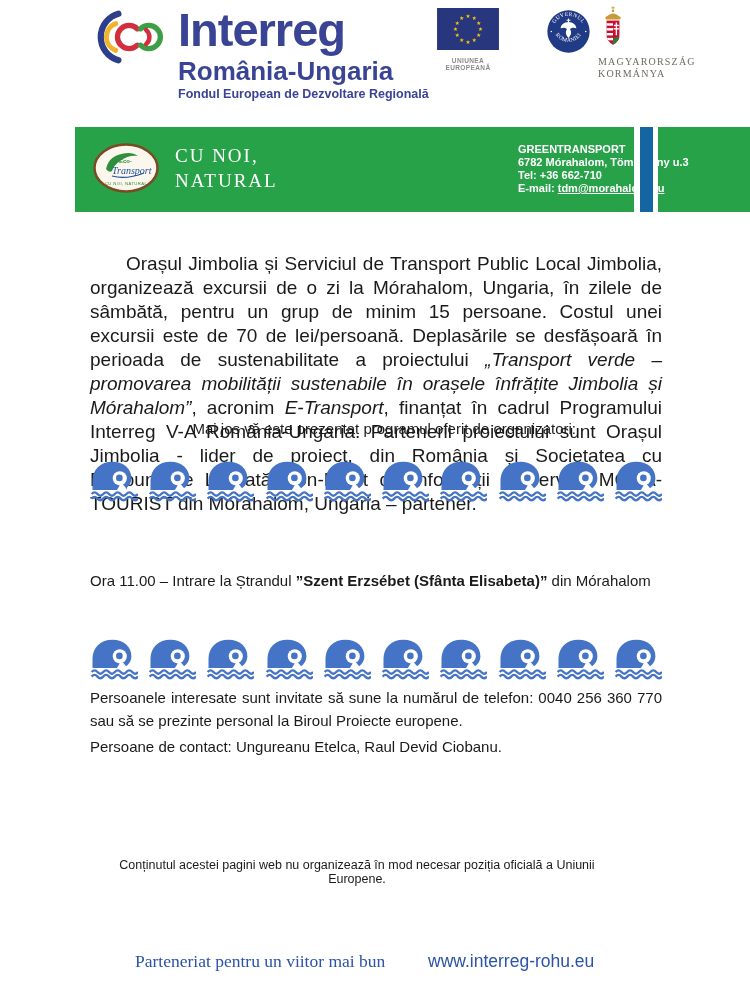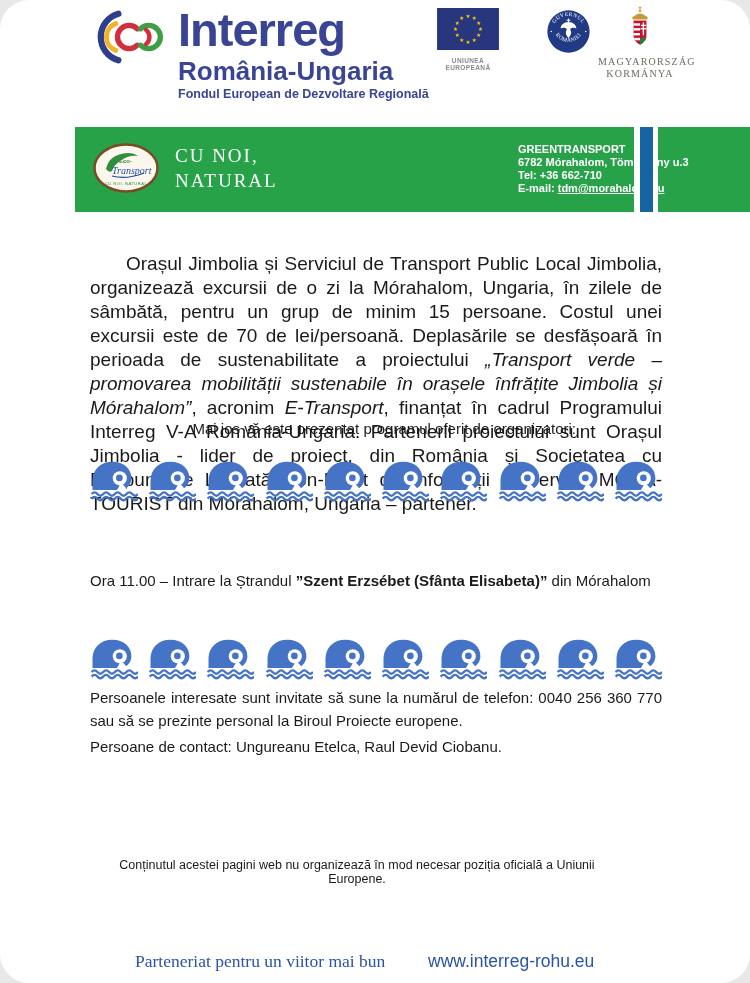--- a/index.html
+++ b/index.html
@@ -3,31 +3,31 @@
 <meta charset="utf-8">
 <style>
   :root{
     --brand-navy:#3A4494; --eu-blue:#28367E; --star-yellow:#FFCC00;
     --seal-navy:#203A85; --banner-green:#27A249; --stripe-blue:#1565A3;
     --wave-blue:#4573C5; --footer-blue:#2B53A6; --text:#1A1A1A;
     --hu-text:#6F6A5F; --eu-label-grey:#8A8A8A;
   }
   *{margin:0;padding:0;box-sizing:border-box;}
   body{background:#e8e8e8;font-family:"Liberation Sans",sans-serif;}
-  .page{position:relative;width:750px;height:983px;background:#fff;margin:0 auto;overflow:hidden;color:var(--text);border-radius:29px;}
+  .page{position:relative;width:750px;height:983px;background:#fff;margin:0 auto;overflow:hidden;color:var(--text);}
   
   .interreg-icon{position:absolute;left:88px;top:8px;}
   .interreg-text{position:absolute;left:178px;top:4px;color:var(--brand-navy);}
   .brand{font-size:47px;font-weight:bold;letter-spacing:-1px;line-height:52px;}
   .program{font-size:26px;font-weight:bold;line-height:30px;}
   .fund{font-size:12.5px;font-weight:bold;line-height:16px;}
   .eu-block{position:absolute;left:436px;top:8px;width:64px;text-align:center;}
   .eu-label{font-size:6.5px;font-weight:bold;color:var(--eu-label-grey);letter-spacing:.4px;margin-top:3px;}
   .ro-seal{position:absolute;left:545px;top:8px;}
-  .hu-block{position:absolute;left:598px;top:6px;width:84px;text-align:center;}
+  .hu-block{position:absolute;left:598px;top:6px;width:84px;}
   .hu-label{font-family:"Liberation Serif",serif;font-size:10px;color:var(--hu-text);letter-spacing:1.2px;line-height:12px;margin-top:4px;}
   
   .banner{position:absolute;left:75px;top:127px;width:675px;height:85px;background:var(--banner-green);}
   .banner .gap{position:absolute;top:0;height:100%;background:#fff;}
   .banner .stripe{position:absolute;top:0;height:100%;background:var(--stripe-blue);}
   .eco-logo{position:absolute;left:17px;top:14px;}
   .slogan{position:absolute;left:100px;top:16px;color:#fff;font-family:"Liberation Serif",serif;font-size:19px;letter-spacing:2px;line-height:25px;}
   .banner-contact{position:absolute;left:443px;top:16px;color:#fff;font-size:11px;font-weight:bold;line-height:13px;}
   .banner-contact a{color:#fff;text-decoration:underline;}
   

